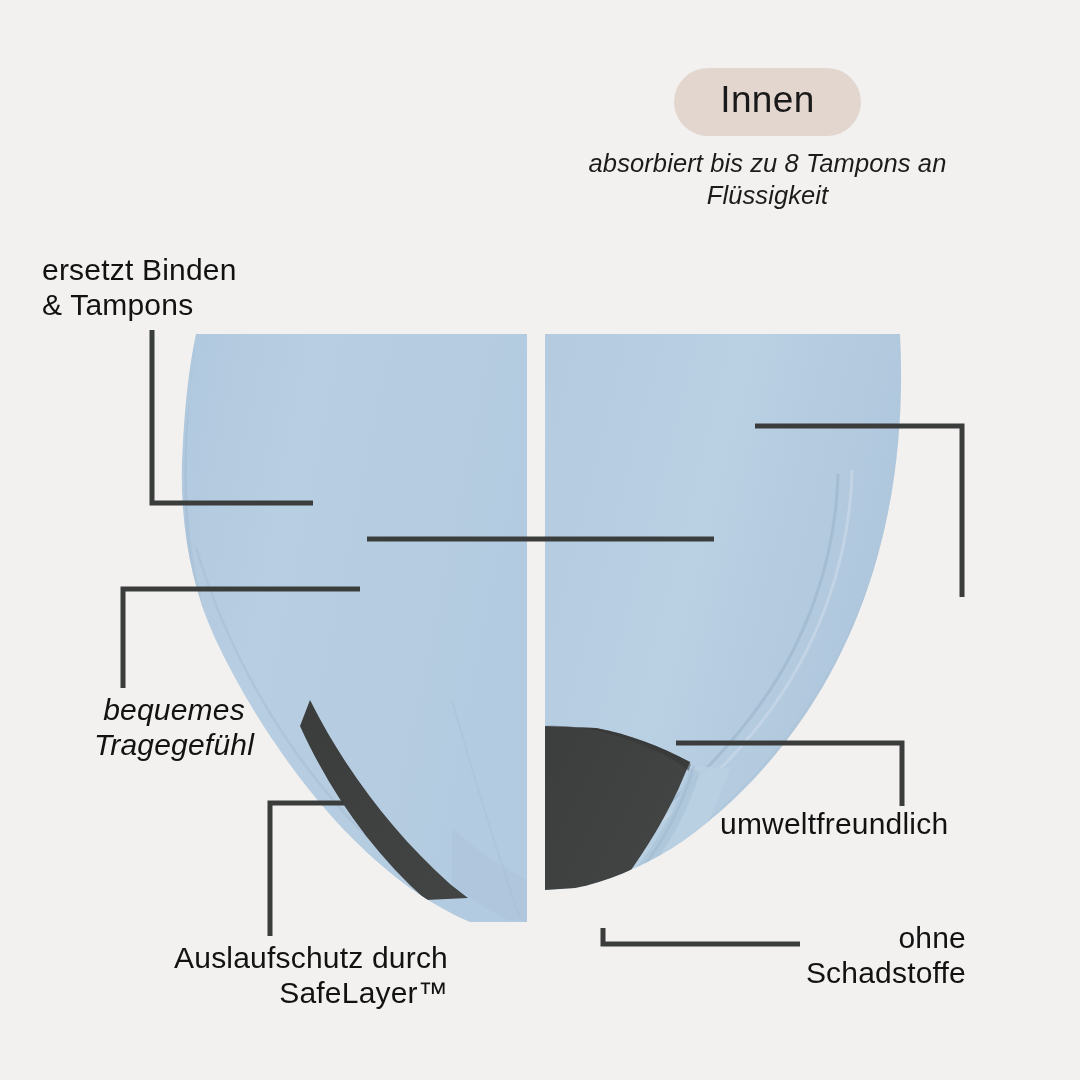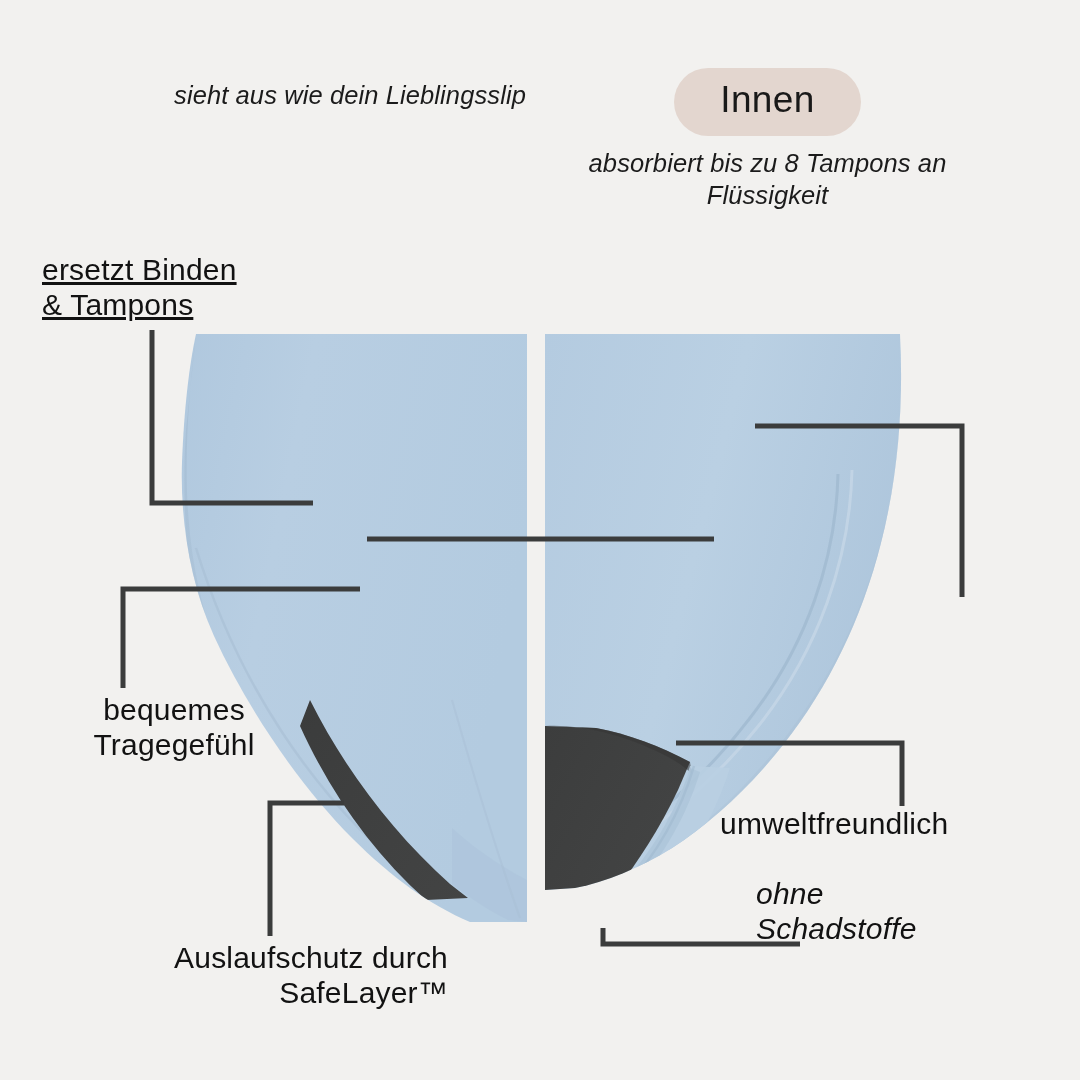--- a/index.html
+++ b/index.html
@@ -70,26 +70,26 @@
     position: absolute;
     font-size: 30px;
     line-height: 1.17;
     color: #121212;
     letter-spacing: 0.2px;
     white-space: pre-line;
   }
   .callout.left   { text-align: left; }
   .callout.right  { text-align: right; }
 
-  #label-ersetzt        { left: 42px;  top: 252px; width: 330px; text-decoration: underline; }
-  #label-bequemes       { left: 24px;  top: 692px; width: 300px; text-align: center;}
+  #label-ersetzt        { left: 42px;  top: 252px; width: 330px; }
+  #label-bequemes       { left: 24px;  top: 692px; width: 300px; text-align: center; font-style: italic;}
   #label-auslaufschutz  { left: 108px; top: 940px; width: 340px; text-align: right;}
   #label-simple         { left: 790px; top: 596px; width: 268px; text-align: right;}
   #label-umwelt         { left: 720px; top: 806px; width: 310px; text-align: left;}
-  #label-ohne           { left: 756px; top: 876px; width: 210px; text-align: left; font-style: italic;}
+  #label-ohne           { left: 756px; top: 920px; width: 210px; text-align: right;}
 </style>
 </head>
 <body>
 
 <div id="stage">
 
   <svg id="artwork" viewBox="0 0 1080 1080">
     <defs>
       <linearGradient id="gFabricL" x1="0" y1="0" x2="1" y2="0.35">
         <stop offset="0%" stop-color="#b0c8de"></stop>
@@ -214,22 +214,20 @@
 
       <path d="M755,426 L962,426 L962,597"></path>
 
       <path d="M676,743 L902,743 L902,806"></path>
 
       <path d="M603,928 L603,944 L800,944"></path>
     </g>
   </svg>
 
   <div class="badge-group" id="badge-aussen">
-    <div class="badge-sub">sieht aus wie dein
-Lieblingsslip</div>
   </div>
 
   <div class="badge-group" id="badge-innen">
     <div class="badge-pill">Innen</div>
     <div class="badge-sub">absorbiert bis zu 8
 Tampons an Flüssigkeit</div>
   </div>
 
   <div class="callout left" id="label-ersetzt">ersetzt Binden
 &amp; Tampons</div>

